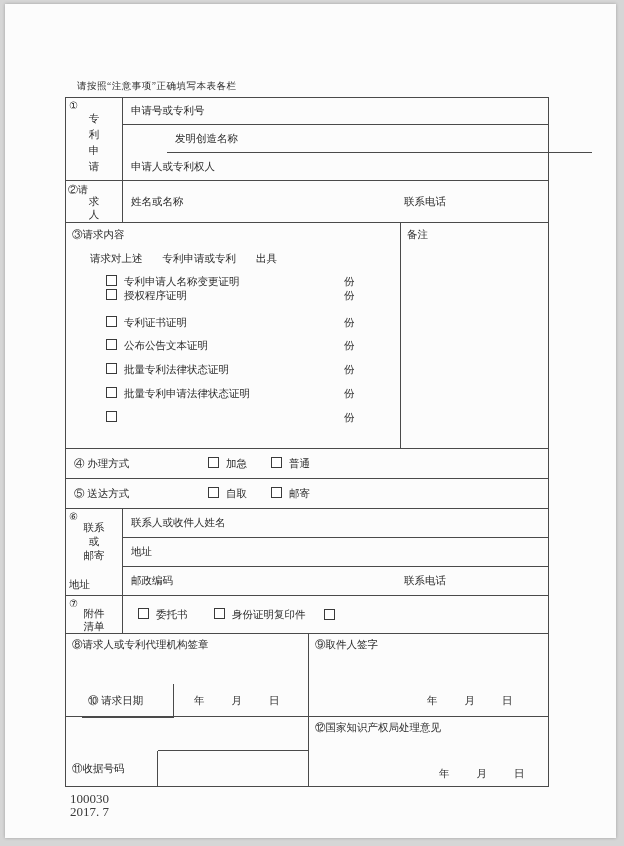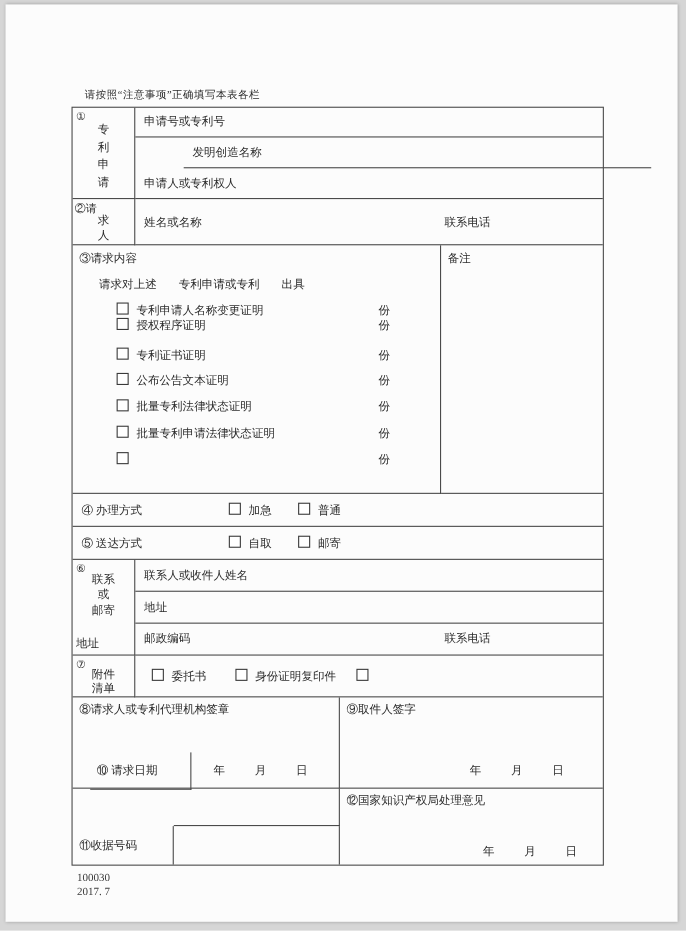--- a/index.html
+++ b/index.html
@@ -44,21 +44,21 @@
   .s3-title{position:absolute;top:5px;left:6px;}
   .s3-intro{position:absolute;top:29px;left:24px;}
   .s3-intro span{margin-right:20px;}
   .s3-item{position:absolute;left:40px;height:12px;}
   .s3-unit{position:absolute;left:278px;}
   .dateline{position:absolute;letter-spacing:2px;}
   .corner-label{position:absolute;top:4px;left:6px;}
   .abs-label{position:absolute;}
   .footer{
     position:absolute;left:65px;top:788px;
-    font-size:10px;line-height:13px;color:#3a3a3a;
+    font-size:13px;line-height:13px;color:#3a3a3a;
   }
 </style>
 </head>
 <body>
 
 <div class="page">
 
   <div class="note">请按照“注意事项”正确填写本表各栏</div>
 
   <div class="tbl">

